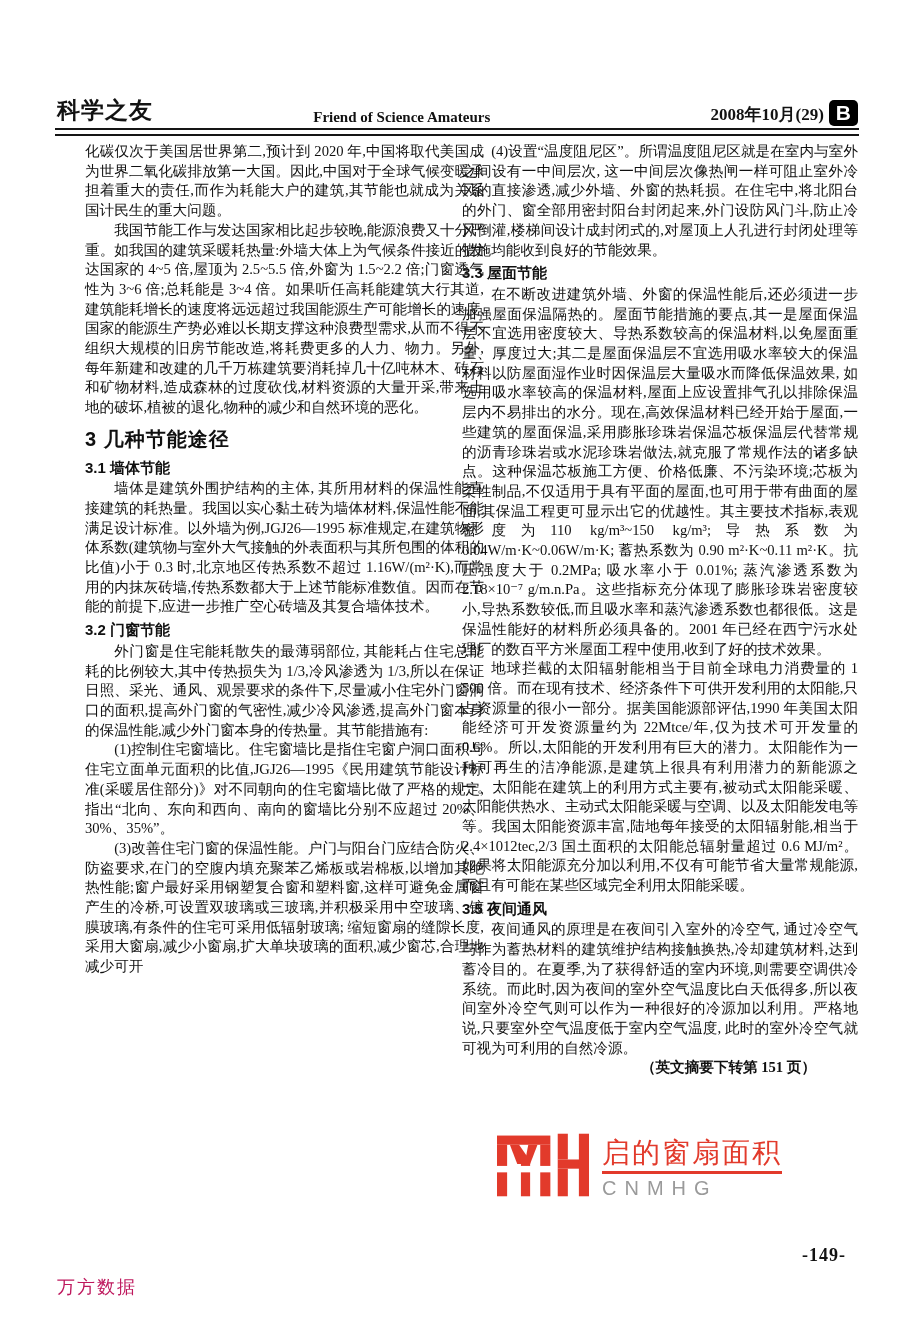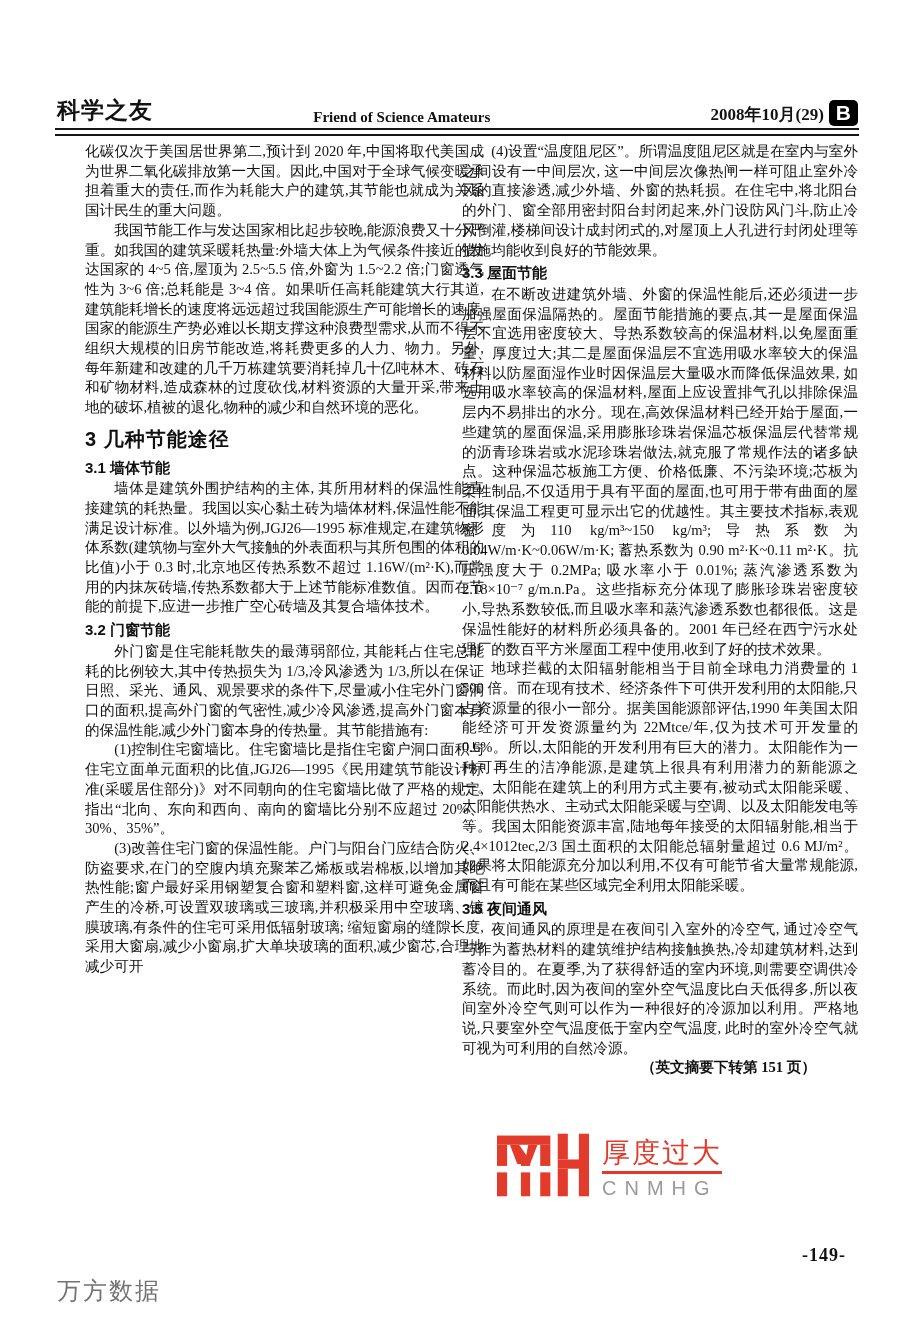--- a/index.html
+++ b/index.html
@@ -72,21 +72,21 @@
     font-family:"Liberation Sans","DejaVu Sans",sans-serif;
   }
 
   
   .page-number{
     position:absolute;right:58px;top:1245px;
     font-size:18px;font-weight:bold;letter-spacing:1px;
   }
   .watermark{
     position:absolute;left:57px;top:1275px;
-    font-size:24px;color:#737373;letter-spacing:2px;
+    font-size:18px;color:#be185d;letter-spacing:2px;
     font-family:"Liberation Sans","DejaVu Sans",sans-serif;
   }
 </style>
 </head>
 <body>
 
 <div class="page">
 
   <div class="header">
     <span class="journal-cn">科学之友</span>
@@ -138,21 +138,21 @@
         <rect x="47" y="12" width="11" height="23"></rect>
         <rect x="47" y="42" width="11" height="26"></rect>
 
         <rect x="66" y="0" width="11" height="28"></rect>
         <rect x="66" y="38" width="11" height="30"></rect>
         <rect x="66" y="28" width="34" height="10"></rect>
         <rect x="89" y="0" width="11" height="68"></rect>
       </g>
     </svg>
     <div class="logo-text">
-      <span class="logo-cn">厚度过大</span>
+      <span class="logo-cn">启的窗扇面积</span>
       <span class="logo-en">CNMHG</span>
     </div>
   </div>
 
   <div class="page-number">-149-</div>
   <div class="watermark">万方数据</div>
 
 </div>
 
 </body></html>

